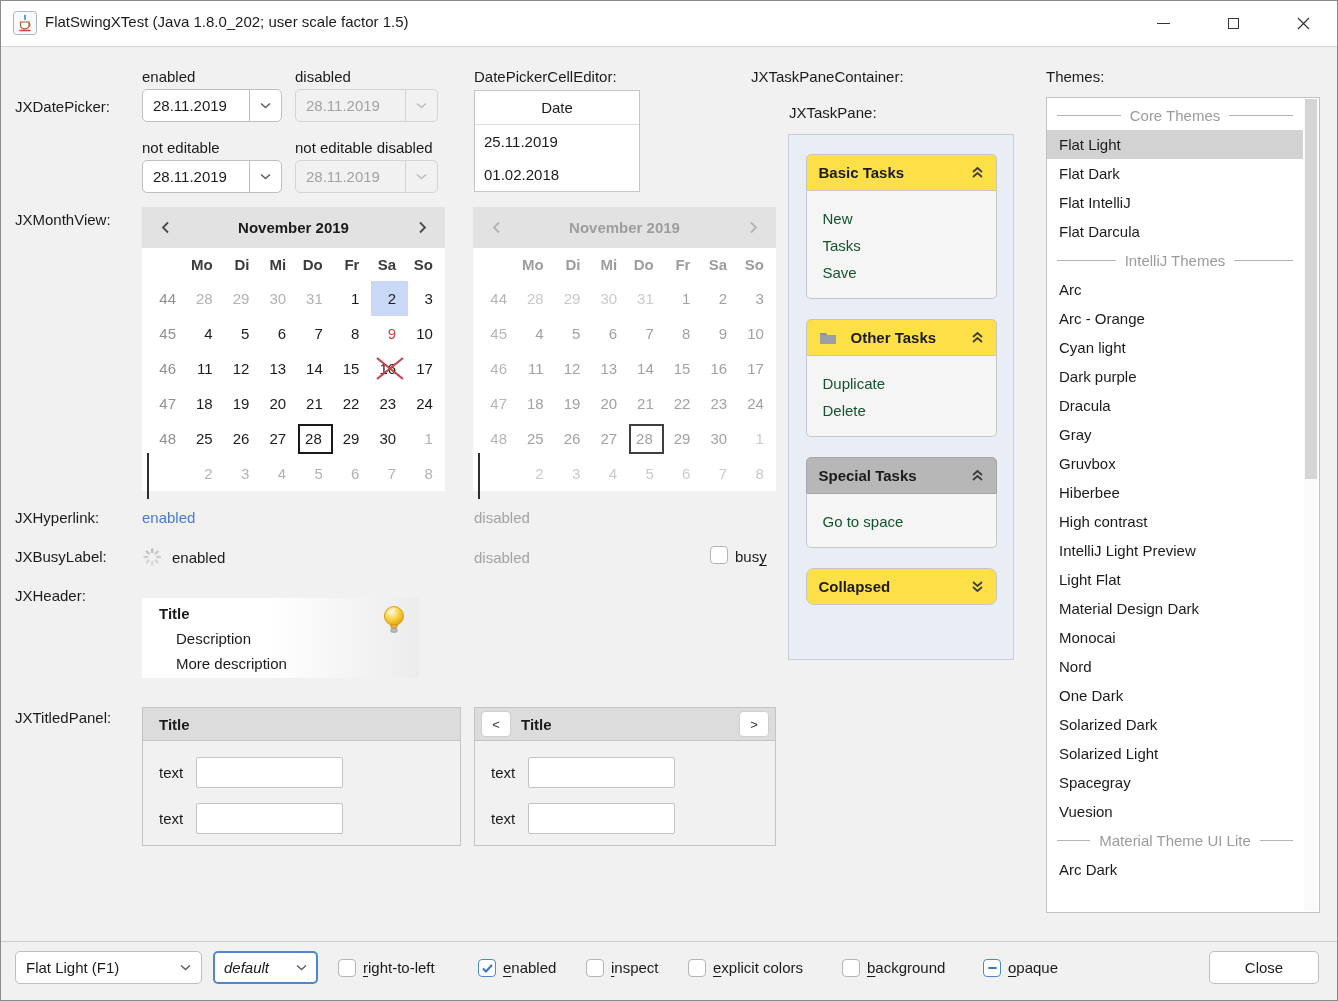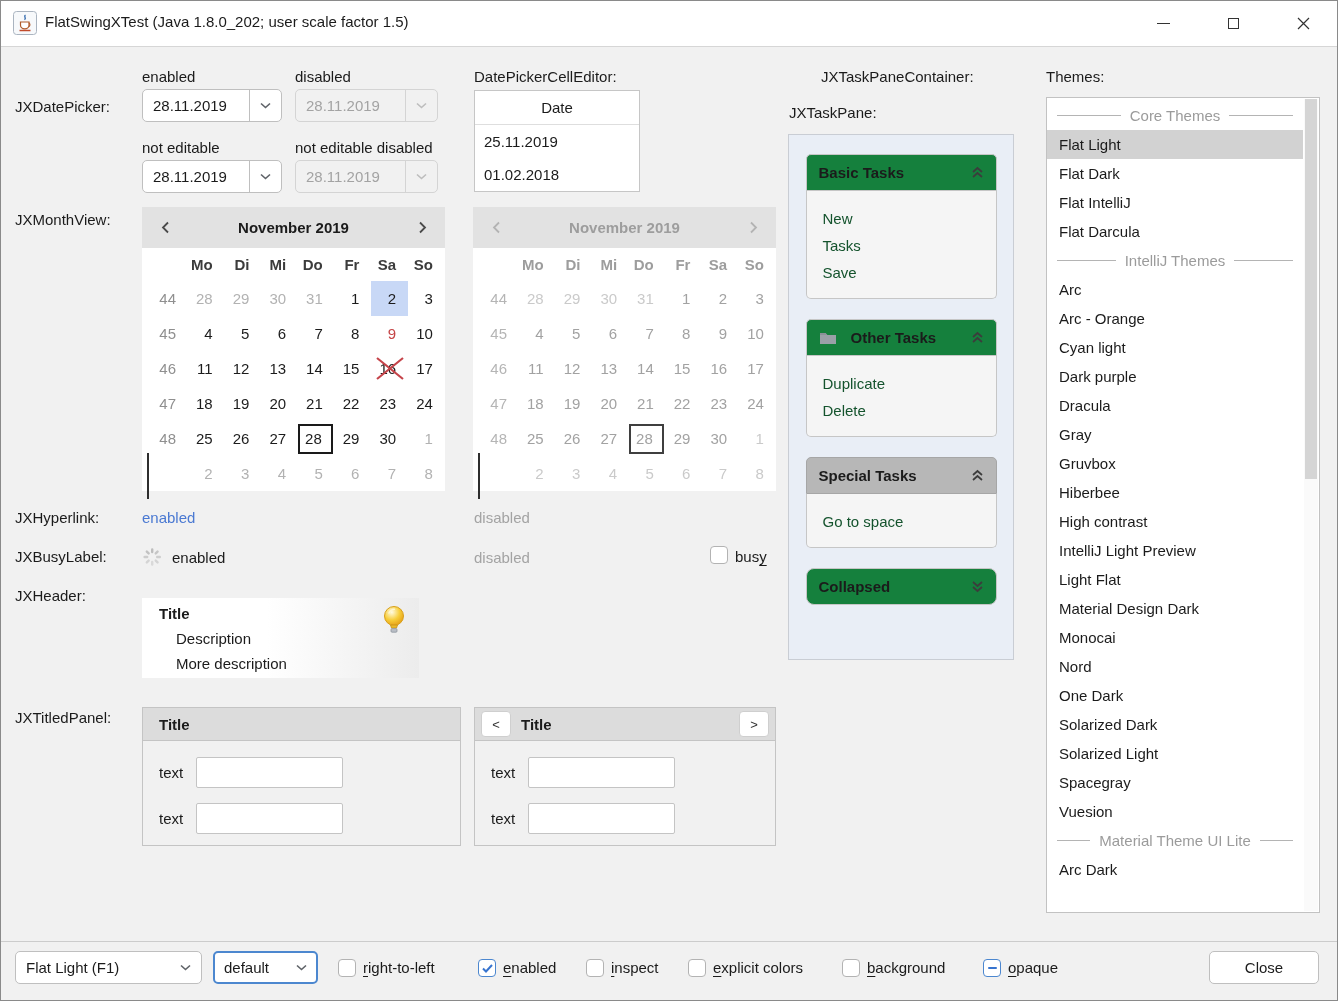--- a/index.html
+++ b/index.html
@@ -71,42 +71,42 @@
   .tp-header { height:33px; background:#dcdcdc; border-bottom:1px solid #c4c4c4; display:flex; align-items:center; padding:0 6px; box-sizing:border-box; }
   .tp-title { font-weight:bold; margin-left:10px; }
   .tp-navbtn { width:30px; height:26px; background:#fff; border:1px solid #cfcfcf; border-radius:4px; display:flex; align-items:center; justify-content:center; font-size:13px; color:#333; box-sizing:border-box; }
   .tp-body { padding:16px 16px 0 16px; }
   .tp-row { display:flex; align-items:center; margin-bottom:15px; }
   .tp-row-label { width:37px; }
   .textfield { width:147px; height:31px; background:#fff; border:1px solid #c4c4c4; border-radius:2px; box-sizing:border-box; }
   
   .taskpane-container { position:absolute; background:#e9eef6; border:1px solid #c9cdd4; box-sizing:border-box; padding-top:19px; }
   .taskpane { width:191px; margin:0 auto 20px auto; }
-  .taskpane-header { height:37px; background:#15803d; border:1px solid #c6c6c6; border-radius:5px 5px 0 0; display:flex; align-items:center; padding:0 12px; box-sizing:border-box; }
+  .taskpane-header { height:37px; background:#fde047; border:1px solid #c6c6c6; border-radius:5px 5px 0 0; display:flex; align-items:center; padding:0 12px; box-sizing:border-box; }
   .taskpane.collapsed .taskpane-header { border-radius:8px; }
   .taskpane.special .taskpane-header { background:#b7b7b7; border-color:#a6a6a6; }
   .taskpane-title { font-weight:bold; }
   .tph-icon { margin-right:14px; display:flex; }
   .tph-chevron { margin-left:auto; display:flex; }
   .tph-chevron svg { stroke:#3c3c3c; fill:none; stroke-width:1.7; }
   .taskpane-body { background:#f5f5f5; border:1px solid #c6c6c6; border-top:none; border-radius:0 0 5px 5px; padding:14px 16px 12px 16px; }
   .taskpane-link { color:#14532d; line-height:27px; }
   
   .themes-list { position:absolute; background:#fff; border:1px solid #c2c2c2; box-sizing:border-box; overflow:hidden; padding-top:3px; }
   .theme-row { height:29px; display:flex; align-items:center; padding:0 12px; margin-right:16px; white-space:nowrap;text-align:center; }
   .theme-row.selected { background:#d2d2d2; }
   .theme-category { height:29px; display:flex; align-items:center; gap:9px; padding:0 10px; margin-right:16px; color:#9b9b9b; white-space:nowrap; }
   .cat-line { flex:1; height:1px; background:#b4b4b4; }
   .themes-scrollbar { position:absolute; top:1px; right:1px; width:14px; bottom:1px; background:#fafafa; }
   .themes-thumb { position:absolute; top:0; right:1px; width:12px; height:380px; background:#d5d5d5; }
   
   .toolbar-sep { position:absolute; left:0; right:0; top:940px; height:0; border-top:1px solid #cccccc; }
   .combo { position:absolute; height:33px; display:flex; align-items:center; background:#fff; border:1px solid #bfbfbf; border-radius:5px; padding:0 10px; box-sizing:border-box; }
   .combo .combo-chev { margin-left:auto; display:flex; }
-  .combo.focused { border:2px solid #4c87cf; padding:4px 9px; }
+  .combo.focused { border:2px solid #4c87cf; padding:4px 9px;font-style:italic; }
   .checkbox { position:absolute; width:18px; height:18px; background:#fff; border:1.5px solid #b3b3b3; border-radius:4px; box-sizing:border-box; display:flex; align-items:center; justify-content:center; }
   .checkbox.checked, .checkbox.indeterminate { border-color:#4c87cf; }
   .dash { width:9px; height:2.6px; border-radius:1.3px; background:#3774cf; }
   .cb-label { position:absolute; line-height:20px; white-space:nowrap; }
   .btn { position:absolute; background:#fff; border:1px solid #bfbfbf; border-radius:5px; display:flex; align-items:center; justify-content:center; box-sizing:border-box; }
 </style>
 </head>
 <body>
 
 <div class="window">
@@ -134,21 +134,21 @@
         </svg>
     </div>
   </div>
 
   <div class="flabel" style="left:14px; top:96px">JXDatePicker:</div>
   <div class="flabel" style="left:14px; top:209px">JXMonthView:</div>
   <div class="flabel" style="left:14px; top:507px">JXHyperlink:</div>
   <div class="flabel" style="left:14px; top:546px">JXBusyLabel:</div>
   <div class="flabel" style="left:14px; top:585px">JXHeader:</div>
   <div class="flabel" style="left:14px; top:707px">JXTitledPanel:</div>
-  <div class="flabel" style="left:820px; top:66px">JXTaskPaneContainer:</div>
+  <div class="flabel" style="left:750px; top:66px">JXTaskPaneContainer:</div>
   <div class="flabel" style="left:788px; top:102px">JXTaskPane:</div>
   <div class="flabel" style="left:1045px; top:66px">Themes:</div>
   <div class="flabel" style="left:473px; top:66px">DatePickerCellEditor:</div>
 
   <div class="flabel" style="left:141px; top:66px">enabled</div>
   <div class="flabel" style="left:294px; top:66px">disabled</div>
   <div class="flabel" style="left:141px; top:137px">not editable</div>
   <div class="flabel" style="left:294px; top:137px">not editable disabled</div>
 
   <div class="datepicker" style="left:141px; top:88px; width:140px">

